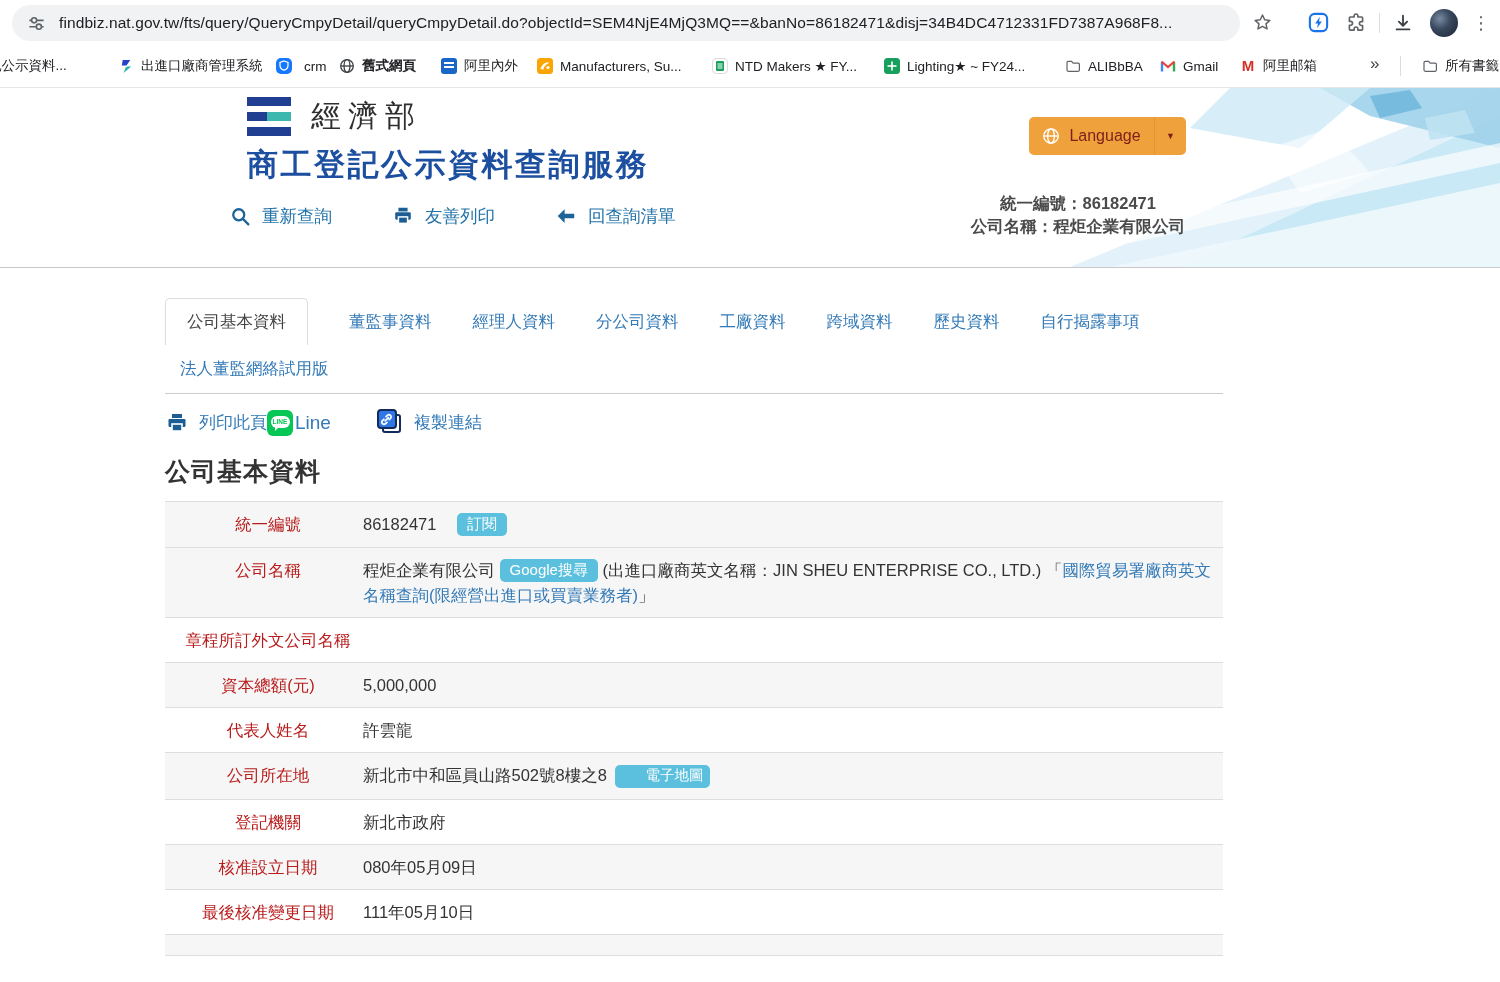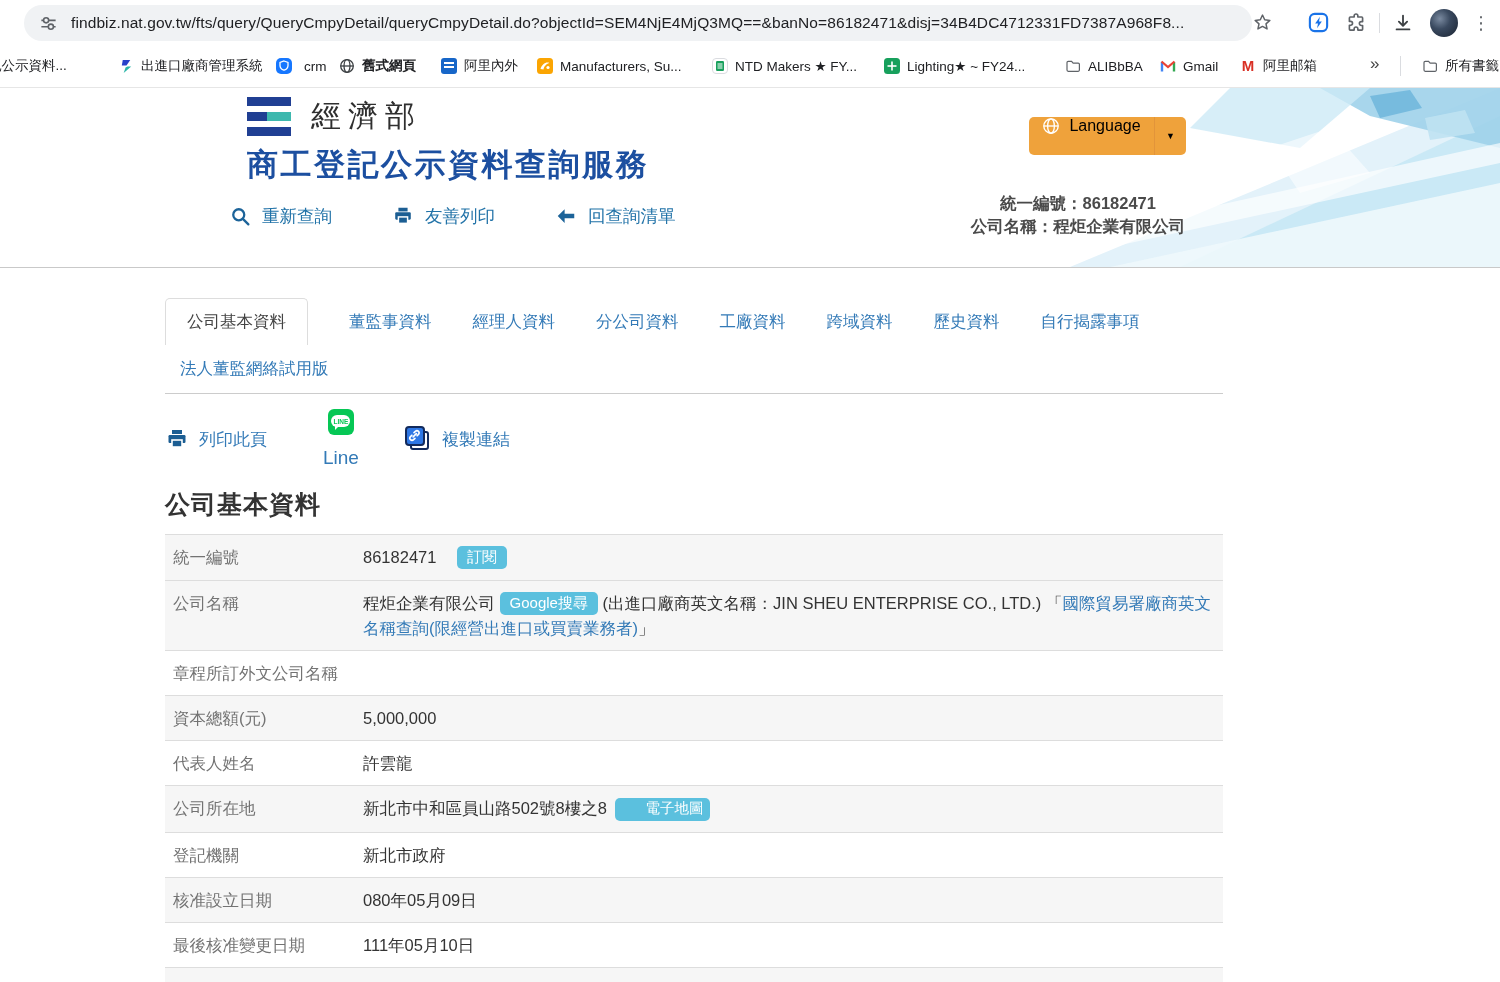--- a/index.html
+++ b/index.html
@@ -4,21 +4,21 @@
 <style>
   * { box-sizing: border-box; }
   html,body { margin:0; padding:0; }
   body {
     width:1500px; height:982px; position:relative; overflow:hidden;
     background:#fff; font-family:"Liberation Sans", sans-serif; color:#333;
   }
   
   .chrome-top { position:absolute; top:0; left:0; width:1500px; height:45px; background:#fff; }
   .omnibox {
-    position:absolute; left:24px; top:5px; width:1228px; height:36px;
+    position:absolute; left:12px; top:5px; width:1228px; height:36px;
     background:#f0f2f4; border-radius:18px; display:flex; align-items:center; overflow:hidden;
   }
   .omnibox .site-info { margin-left:15px; display:flex; align-items:center; flex:none; }
   .url-text { margin-left:13px; font-size:15.5px; color:#202124; white-space:nowrap; overflow:hidden; letter-spacing:.1px; }
   .chrome-actions { position:absolute; top:0; right:0; height:45px; display:flex; align-items:center; }
   .chrome-btn { width:30px; height:30px; display:flex; align-items:center; justify-content:center; flex:none; }
   .chrome-divider { width:1px; height:20px; background:#dadce0; margin:0 8px; flex:none; }
   .avatar { width:28px; height:28px; border-radius:50%; flex:none;
     background: radial-gradient(circle at 35% 35%, #7a8aa0 0%, #3a4a60 40%, #1a2230 100%); }
   .dots { font-size:18px; color:#5f6368; line-height:1; padding:0 10px 0 6px; }
@@ -35,21 +35,21 @@
   
   .site-header { position:absolute; top:88px; left:0; width:1500px; height:180px; background:#fff; border-bottom:1px solid #c9c9c9; }
   .header-art { position:absolute; top:0; right:0; width:430px; height:179px; }
   .logo-bars { position:absolute; left:247px; top:9px; width:44px; height:40px; }
   .logo-bars .bar { position:absolute; left:0; width:44px; height:9px; background:#203f93; }
   .logo-bars .bar.b2 { top:15px; background:linear-gradient(to right, #203f93 0 45%, #3db8ae 45% 100%); }
   .logo-bars .bar.b3 { top:30px; }
   .ministry { position:absolute; left:311px; top:8px; font-size:30px; color:#2f2f2f; letter-spacing:7px; font-weight:500; }
   .site-title { position:absolute; left:247px; top:56px; font-size:31px; font-weight:bold; color:#1c4fa0; letter-spacing:2.5px; }
   .lang-btn { position:absolute; left:1029px; top:29px; width:157px; height:38px; background:#efa23b;
-    border-radius:5px; display:flex; align-items:flex-start; color:#000000; cursor:pointer; }
+    border-radius:5px; display:flex; align-items:center; color:#7f1d1d; cursor:pointer; }
   .lang-main { flex:1; display:flex; align-items:center; justify-content:center; gap:9px; font-size:16px; }
   .lang-caret { width:32px; height:38px; border-left:1px solid #e2943a; display:flex; align-items:center; justify-content:center; font-size:9px; }
   .header-meta { position:absolute; left:958px; top:104px; width:240px; text-align:center;
     font-weight:bold; color:#4a4a4a; font-size:16.5px; line-height:23px; }
   .header-toolbar { position:absolute; left:230px; top:116px; display:flex; align-items:center; }
   .hd-link { display:flex; align-items:center; gap:11px; color:#2273a8; font-size:17.5px; font-weight:500;
     text-decoration:none; margin-right:60px; cursor:pointer; }
 
   
   .page { position:absolute; top:268px; left:0; width:1500px; height:714px; background:#fff; }
@@ -69,21 +69,21 @@
   .line-bubble::after { content:""; position:absolute; left:4px; bottom:-3px; border:3px solid transparent; border-top-color:#fff; border-left-color:#fff; }
   .copy-ic { width:27px; height:27px; position:relative; flex:none; }
   .copy-back { position:absolute; left:5px; top:5px; width:19px; height:19px; background:#fff; border:2px solid #122a5c; border-radius:3px; }
   .copy-front { position:absolute; left:0; top:0; width:20px; height:20px; background:#2e77e5; border:2px solid #122a5c; border-radius:4px;
     display:flex; align-items:center; justify-content:center; }
   .section-title { margin:19px 0 0 0; font-size:25px; font-weight:bold; color:#333; letter-spacing:1px; }
 
   .info-table { margin-top:13px; border-top:1px solid #ddd; font-size:16.5px; }
   .t-row { display:flex; border-bottom:1px solid #ddd; padding:10px 8px; line-height:24px; }
   .t-row.odd { background:#f6f6f6; }
-  .t-label { width:190px; flex:none; color:#737373; }
+  .t-label { width:190px; flex:none; color:#b91c1c;text-align:center; }
   .t-value { flex:1; color:#333; }
   .badge { display:inline-block; background:#5bc0de; color:#fff; border-radius:5px;
     padding:1px 10px 3px; font-size:15px; line-height:19px; position:relative; top:-1px; cursor:pointer; }
   .badge.small { padding:1px 7px 3px; font-size:14.5px; }
   a.val-link { color:#337ab7; text-decoration:none; cursor:pointer; }
 </style>
 </head>
 <body>
 
 <div class="chrome-top">
@@ -345,21 +345,21 @@
       <a class="pr-item">
         <span style="display:flex;">
           <svg width="24" height="24" viewBox="0 0 24 24" fill="#1c5e93">
               <rect x="7" y="3" width="10" height="4"></rect>
               <rect x="3.5" y="8" width="17" height="8" rx="1.2"></rect>
               <rect x="7" y="13" width="10" height="7" fill="#1c5e93" stroke="#fff" stroke-width="1.6"></rect>
             </svg>
         </span>
         <span>列印此頁</span>
       </a>
-      <a class="pr-item" style="margin-left:56px; gap:12px;flex-direction:column;">
+      <a class="pr-item" style="gap:2px;">
         <span class="line-badge">
           <span class="line-bubble">LINE</span>
         </span>
         <span style="font-size:19px;">Line</span>
       </a>
       <a class="pr-item" style="margin-left:46px;">
         <span class="copy-ic">
           <span class="copy-back"></span>
           <span class="copy-front">
             <svg width="13" height="13" viewBox="0 0 14 14">

